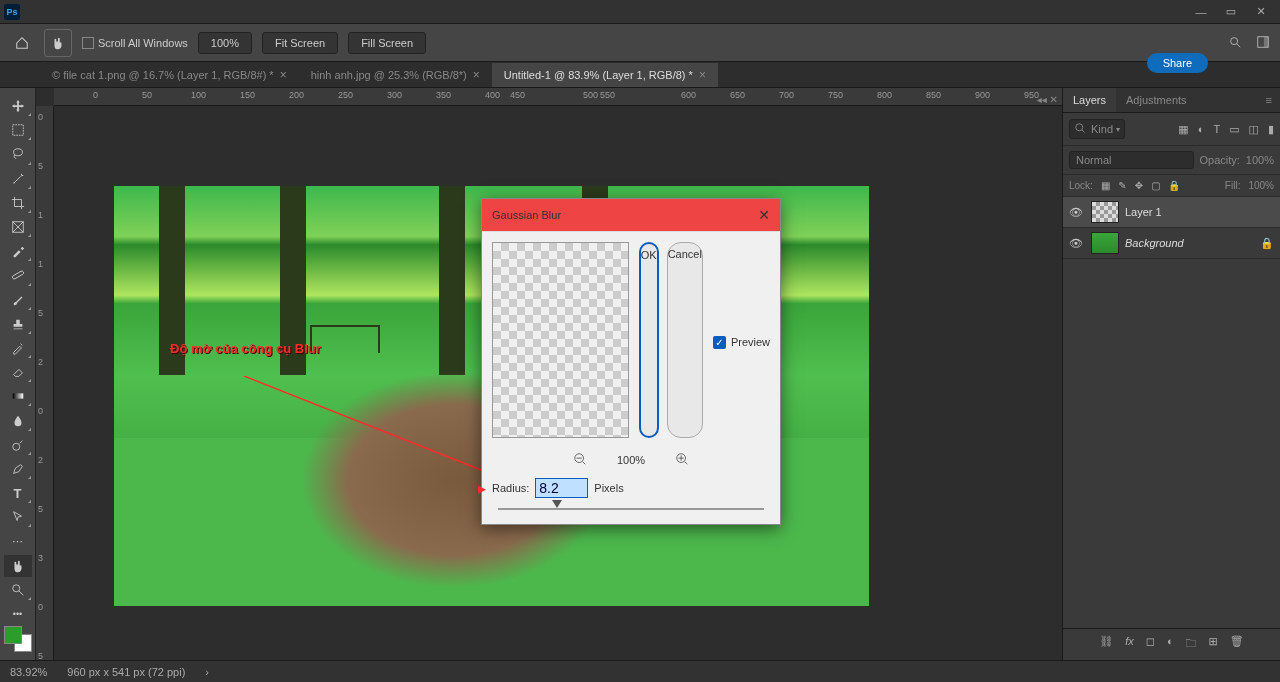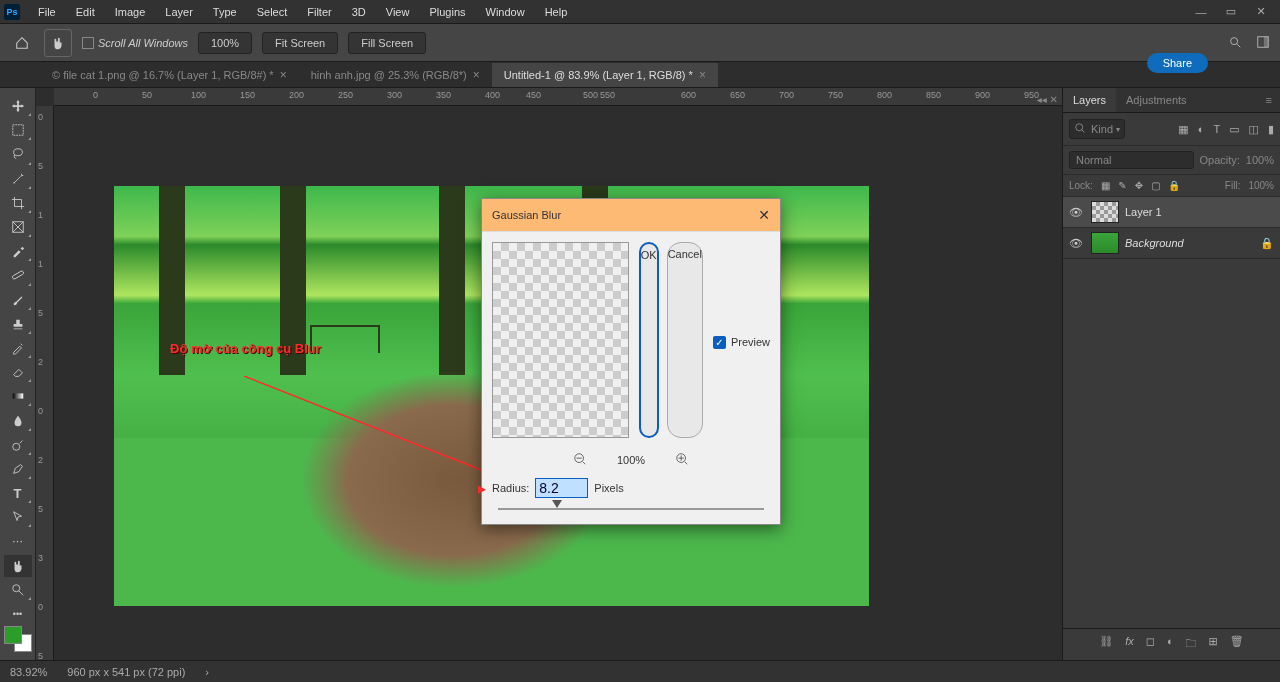--- a/index.html
+++ b/index.html
@@ -9,21 +9,21 @@
 .menu-bar { background: #323232; height: 24px; display: flex; align-items: center; padding: 0 4px; border-bottom: 1px solid #1a1a1a; }
 .ps-logo { width: 16px; height: 16px; background: #001e36; color: #31a8ff; font-weight: bold; font-size: 9px; display: flex; align-items:center; justify-content:center; border-radius:2px; margin-right:8px;}
 .menu-bar .menu-item { padding: 4px 10px; color: #ddd; cursor: default; }
 .window-controls { margin-left: auto; display: flex; }
 .window-controls span { width: 30px; height: 20px; display:flex; align-items:center; justify-content:center; color:#aaa; }
 
 
 .options-bar { background: #454545; height: 38px; display:flex; align-items:center; padding: 0 10px; border-bottom: 1px solid #1a1a1a; gap:10px; }
 .home-btn { width:24px; height:24px; display:flex; align-items:center; justify-content:center; color:#ccc;}
 .hand-icon-opt { width:28px; height:28px; display:flex;align-items:center;justify-content:center; border:1px solid #666; border-radius:3px;}
-.checkbox-opt { display:flex; align-items:center; gap:4px; color:#ccc;font-style:italic; }
+.checkbox-opt { display:flex; align-items:center; gap:4px; color:#ccc; }
 .opt-btn { background:#343434; color:#ccc; padding:4px 12px; border-radius:3px; border:1px solid #222;}
 .share-btn { background:#0f6cbd; color:#fff; padding:4px 16px; border-radius:14px; margin-left:auto;margin-top:40px;}
 .right-icons { display:flex; gap:14px; margin-left:10px; color:#bbb; }
 
 
 .doc-tabs { background: #2d2d2d; height: 26px; display:flex; align-items:center; padding-left:40px; border-bottom:1px solid #1a1a1a;}
 .doc-tab { padding:5px 12px; color:#888; font-size:11px; display:flex; align-items:center; gap:6px;}
 .doc-tab.active { background:#454545; color:#ddd; }
 .tab-close { color:#888; font-size:12px; }
 
@@ -51,21 +51,21 @@
 .tree { position:absolute; top:0; bottom:55%; width:26px; background:#2a3a1a;}
 .tree.t1{left:6%;} .tree.t2{left:22%;} .tree.t3{left:43%;} .tree.t4{left:62%;}
 .bench { position:absolute; left:26%; top:33%; width:70px; height:28px; border:2px solid #2a3a1a; border-bottom:none;}
 .flowers { position:absolute; bottom:0; left:0; right:0; height:40%; background-image: radial-gradient(#ffe84c 2px, transparent 2px); background-size: 22px 22px; opacity:0.5;}
 .annot-text { position:absolute; left:56px; top:155px; color:#ff2a2a; font-weight:bold; font-size:13px; text-shadow:1px 1px 0 #400;}
 .annot-line { position:absolute; left:130px; top:190px; width:280px; height:120px;}
 .annot-line svg { width:100%; height:100%;}
 
 
 .dialog { position:absolute; left:481px; top:198px; width:300px; background:#f0f0f0; box-shadow:0 4px 16px rgba(0,0,0,0.5); border:1px solid #888;}
-.dialog-title { display:flex; align-items:center; padding:8px 10px; color:#333; background:#fdba74; border-bottom:1px solid #ddd;}
+.dialog-title { display:flex; align-items:center; padding:8px 10px; color:#333; background:#ef4444; border-bottom:1px solid #ddd;}
 .dialog-close { margin-left:auto; color:#333; font-size:14px;}
 .dialog-body { padding:10px; display:flex; gap:10px;}
 .preview-box { width:196px; height:196px; background-image: linear-gradient(45deg,#ccc 25%,transparent 25%),linear-gradient(-45deg,#ccc 25%,transparent 25%),linear-gradient(45deg,transparent 75%,#ccc 75%),linear-gradient(-45deg,transparent 75%,#ccc 75%); background-size:16px 16px; background-position:0 0,0 8px,8px -8px,-8px 0; border:1px solid #999;}
 .dlg-right { display:flex; flex-direction:row; gap:8px; flex:1;}
 .dlg-btn { background:#e8e8e8; border:1px solid #aaa; border-radius:14px; padding:5px 0; text-align:center; color:#333;}
 .dlg-btn.primary { border:2px solid #0a5cbf;}
 .dlg-check { display:flex; align-items:center; gap:5px; color:#333; margin-top:4px; margin-left:2px;}
 .dlg-check .cb { width:13px; height:13px; background:#0a5cbf; color:#fff; font-size:10px; display:flex;align-items:center;justify-content:center; border-radius:2px;}
 .zoom-row { display:flex; align-items:center; justify-content:center; gap:30px; padding:4px 10px; color:#333; font-size:11px;}
 .radius-row { display:flex; align-items:center; gap:6px; padding:6px 10px; color:#333;}
@@ -104,34 +104,20 @@
 
 .status-bar { position:absolute; left:0; right:0; bottom:0; height:22px; background:#323232; border-top:1px solid #1a1a1a; display:flex; align-items:center; padding:0 10px; color:#aaa; font-size:11px; gap:20px;}
 
 .ic { width:14px; height:14px; display:inline-flex; align-items:center; justify-content:center;}
 </style>
 </head>
 <body>
 
 <div class="menu-bar">
   <div class="ps-logo">Ps</div>
-  <div id="menu-items" style="display: flex;">
-      <div class="menu-item">File</div>
-      <div class="menu-item">Edit</div>
-      <div class="menu-item">Image</div>
-      <div class="menu-item">Layer</div>
-      <div class="menu-item">Type</div>
-      <div class="menu-item">Select</div>
-      <div class="menu-item">Filter</div>
-      <div class="menu-item">3D</div>
-      <div class="menu-item">View</div>
-      <div class="menu-item">Plugins</div>
-      <div class="menu-item">Window</div>
-      <div class="menu-item">Help</div>
-    </div>
   <div class="window-controls">
     <span>—</span>
     <span>▭</span>
     <span>✕</span>
   </div>
 </div>
 
 <div class="options-bar">
   <div class="home-btn">
     <svg class="ic" viewBox="0 0 16 16">
@@ -305,21 +291,21 @@
       <span class="tick" style="left: -10px;">50</span>
       <span class="tick" style="left: 39px;">0</span>
       <span class="tick" style="left: 88px;">50</span>
       <span class="tick" style="left: 137px;">100</span>
       <span class="tick" style="left: 186px;">150</span>
       <span class="tick" style="left: 235px;">200</span>
       <span class="tick" style="left: 284px;">250</span>
       <span class="tick" style="left: 333px;">300</span>
       <span class="tick" style="left: 382px;">350</span>
       <span class="tick" style="left: 431px;">400</span>
-      <span class="tick" style="left: 472px;">450</span>
+      <span class="tick" style="left: 456px;">450</span>
       <span class="tick" style="left: 529px;">500</span>
       <span class="tick" style="left: 546px;">550</span>
       <span class="tick" style="left: 627px;">600</span>
       <span class="tick" style="left: 676px;">650</span>
       <span class="tick" style="left: 725px;">700</span>
       <span class="tick" style="left: 774px;">750</span>
       <span class="tick" style="left: 823px;">800</span>
       <span class="tick" style="left: 872px;">850</span>
       <span class="tick" style="left: 921px;">900</span>
       <span class="tick" style="left: 970px;">950</span>

